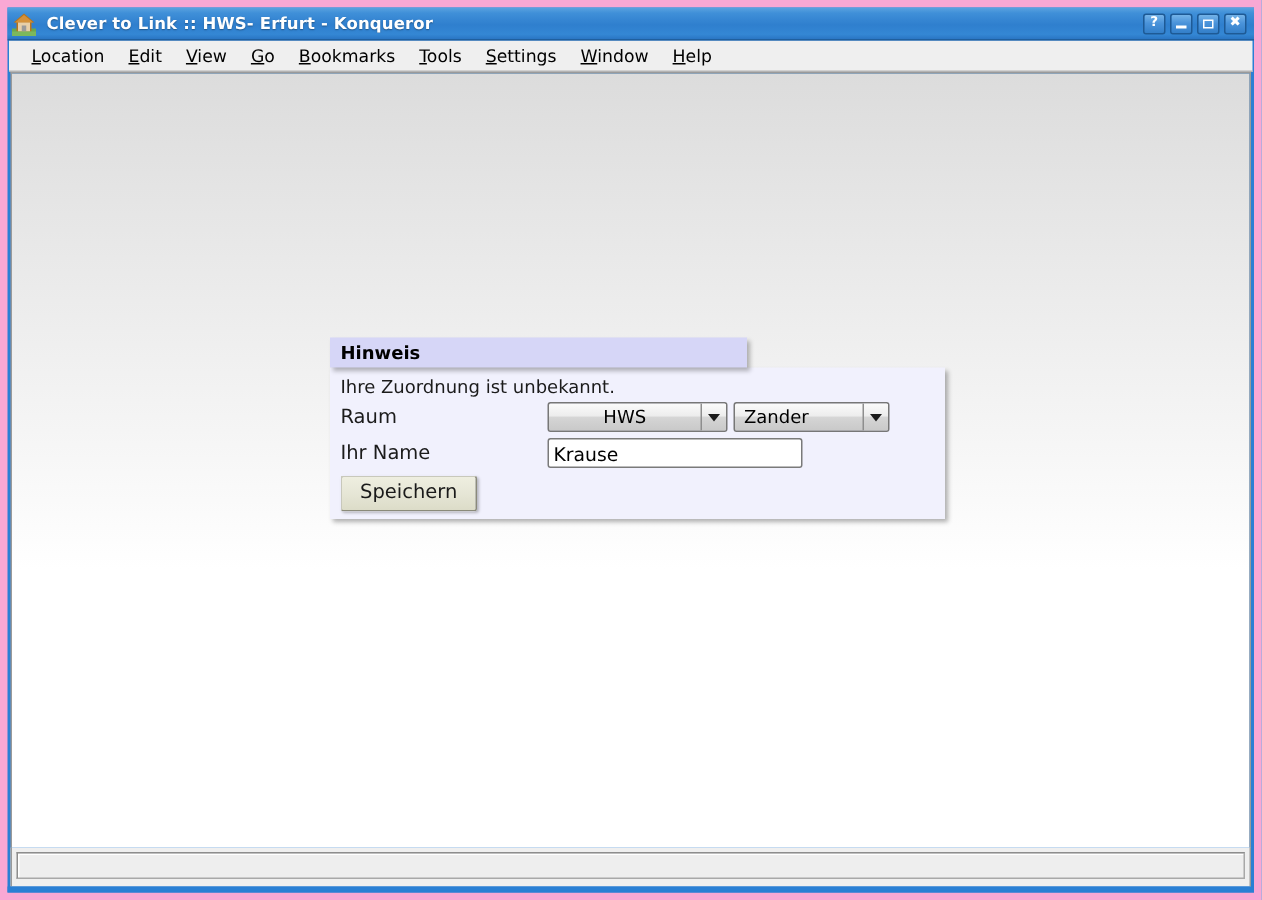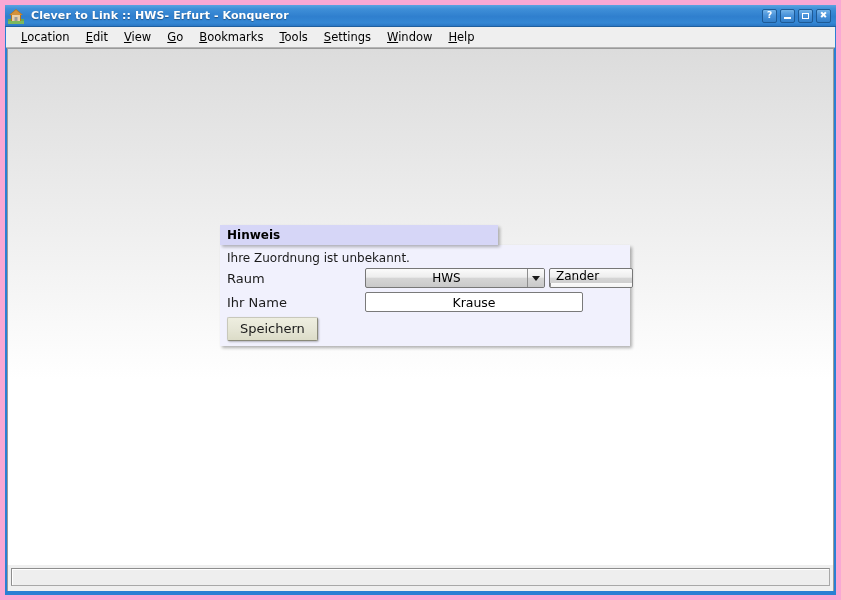--- a/index.html
+++ b/index.html
@@ -250,38 +250,37 @@
     align-items: center;
     justify-content: center;
     background: linear-gradient(to bottom, #fbfbfb 0%, #ededed 45%, #d5d5d5 52%, #c9c9c9 100%);
   }
   .caret {
     width: 0; height: 0;
     border-left: 4px solid transparent;
     border-right: 4px solid transparent;
     border-top: 5px solid #1a1a1a;
   }
-  #sel-raum { width: 180px; }
+  #sel-raum { width: 120px; }
   #sel-person .sel-text { justify-content: flex-start; }
-  #sel-person { width: 84px; flex-direction: column; }
+  #sel-person { width: 104px; }
 
   
   #input-name {
-    width: 218px;
+    width: 170px;
     height: 20px;
     box-sizing: border-box;
     border: 1px solid #7a7a7a;
     border-radius: 2px;
     background: #ffffff;
     font-family: "DejaVu Sans", "Liberation Sans", sans-serif;
     font-size: 12.5px;
     color: #000000;
     padding: 0 3px;
     outline: none;
-    text-align: center;
   }
 
   
   .btn-row {
     display: flex;
     padding: 3px 7px 5px 7px;
   }
   #btn-save {
     font-family: "DejaVu Sans", "Liberation Sans", sans-serif;
     font-size: 13px;

